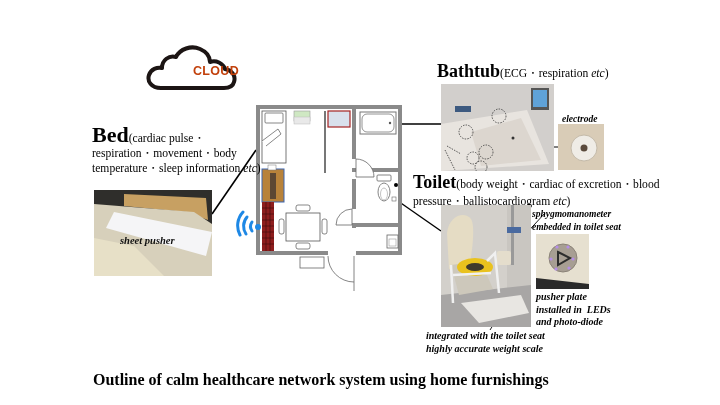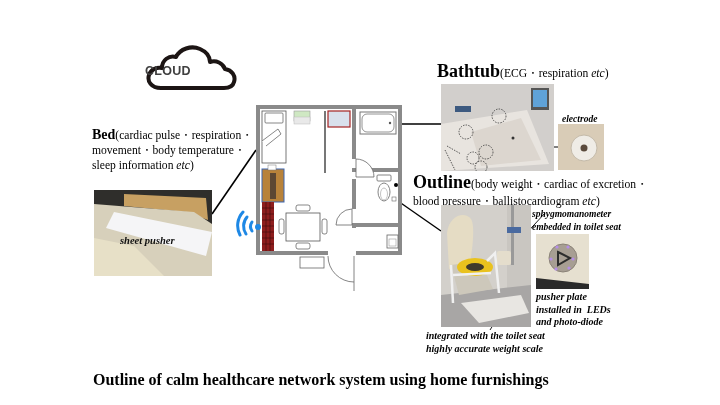--- a/index.html
+++ b/index.html
@@ -2,26 +2,26 @@
 <html><head>
 <meta charset="utf-8">
 <style>
   html, body { margin:0; padding:0; background:#fff; }
   body { width:720px; height:405px; position:relative; overflow:hidden; font-family:"Liberation Serif", "DejaVu Serif", serif; color:#000; }
   .abs { position:absolute; }
   .ital { font-style:italic; }
 
   
   #cloud { left:145px; top:44px; width:94px; height:48px; }
-  #cloud-label { left:145px; top:64px; width:94px; text-align:left; font-family:"Liberation Sans","DejaVu Sans",sans-serif; font-weight:bold; font-size:12.5px; letter-spacing:0.3px; color:#404040; }
+  #cloud-label { left:145px; top:64px; width:94px; text-align:right; font-family:"Liberation Sans","DejaVu Sans",sans-serif; font-weight:bold; font-size:12.5px; letter-spacing:0.3px; color:#c2410c; }
 
   
   #model-title { left:274px; top:83px; font-size:19px; font-weight:bold;margin-top:42px; }
   #bed-heading { left:92px; top:127px; width:170px; font-size:11.6px; line-height:15px; }
-  #bed-heading .big { font-size:14px; font-weight:bold; }
+  #bed-heading .big { font-size:22px; font-weight:bold; }
   #bath-heading { left:437px; top:61px; font-size:11.6px; white-space:nowrap; }
   #bath-heading .big { font-size:18px; font-weight:bold; }
   #toilet-heading { left:413px; top:174px; width:250px; font-size:11.6px; line-height:17px; }
   #toilet-heading .big { font-size:18px; font-weight:bold; }
 
   
   .photo { position:absolute; overflow:hidden; }
   #bed-photo { left:94px; top:190px; width:118px; height:86px; background:#3b3a36; }
   #bath-photo { left:441px; top:84px; width:113px; height:87px; background:linear-gradient(180deg,#c9c6c4 0%,#d7d4d1 40%,#cfcbc6 100%); }
   #electrode-photo { left:558px; top:124px; width:46px; height:46px; background:#d8cab6; }
@@ -181,21 +181,21 @@
 <div id="electrode-caption" class="caption">electrode</div>
 <div id="electrode-photo" class="photo">
   <svg width="46" height="46" viewBox="0 0 46 46">
     <rect width="46" height="46" fill="#d9ccb7"></rect>
     <circle cx="26" cy="24" r="13" fill="#efece6" stroke="#c4baa9" stroke-width="1"></circle>
     <circle cx="26" cy="24" r="3.5" fill="#5a4a3c"></circle>
   </svg>
 </div>
 
 <div id="toilet-heading" class="abs">
-  <span class="big">Outline</span><span>(body weight・cardiac of excretion・blood pressure・ballistocardiogram </span><span class="ital">etc</span><span>)</span>
+  <span class="big">Toilet</span><span>(body weight・cardiac of excretion・blood pressure・ballistocardiogram </span><span class="ital">etc</span><span>)</span>
 </div>
 <div id="toilet-photo" class="photo">
   <svg width="90" height="122" viewBox="0 0 90 122">
     <rect width="90" height="122" fill="#d3d0cb"></rect>
     <rect x="66" y="0" width="24" height="122" fill="#c9c6c1"></rect>
     <rect x="70" y="0" width="3" height="60" fill="#999"></rect>
     <rect x="66" y="22" width="14" height="6" fill="#4a6aa0"></rect>
     <rect x="56" y="46" width="14" height="14" rx="2" fill="#e4ddcc"></rect>
     <path d="M0 90 L90 80 L90 122 L0 122 Z" fill="#a8a6a5"></path>
     <path d="M20 98 L80 90 L88 108 L38 118 Z" fill="#e8e6e2"></path>

